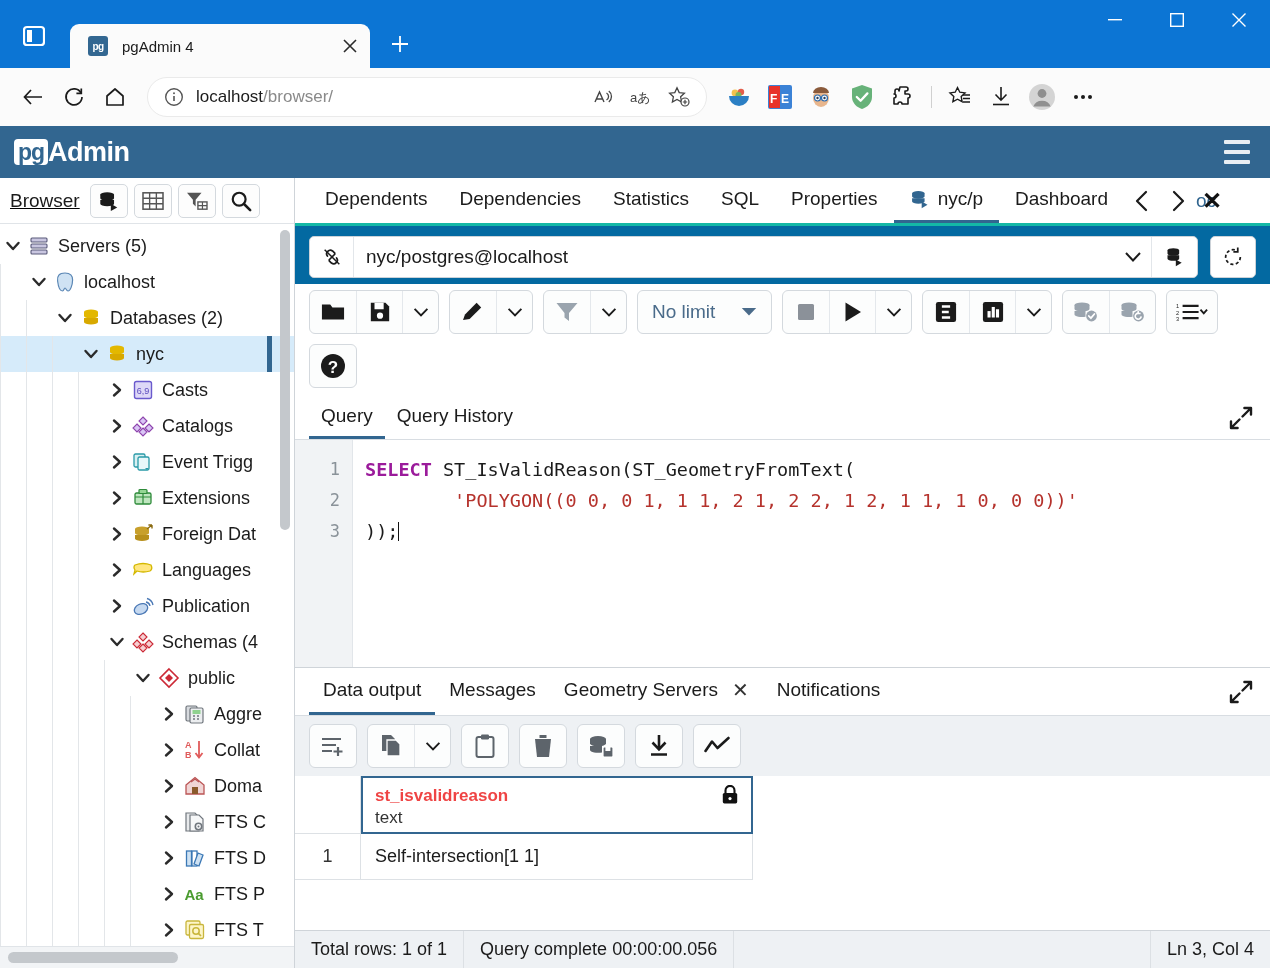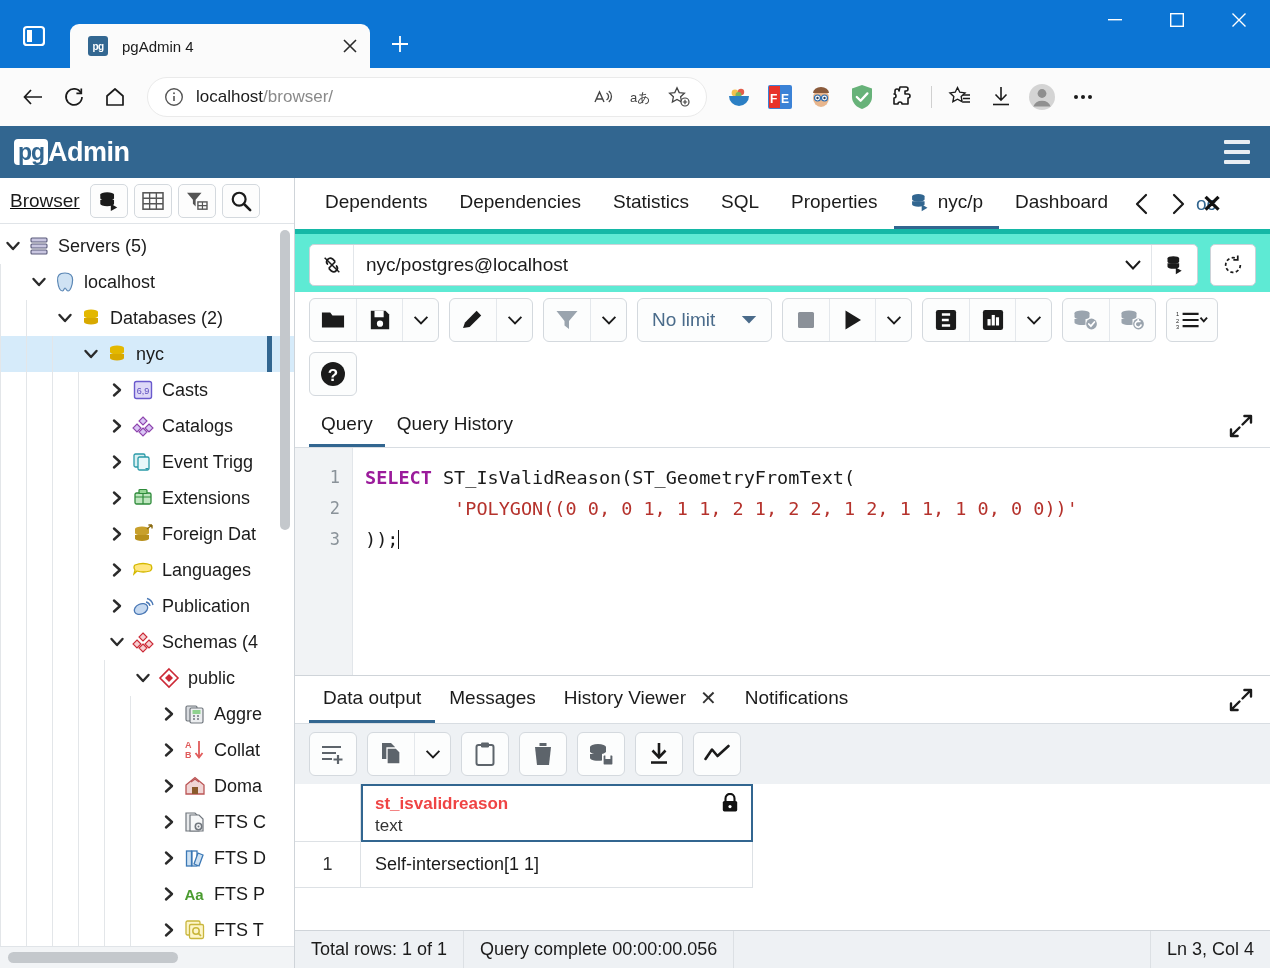--- a/index.html
+++ b/index.html
@@ -123,42 +123,42 @@
   .v-scroll {
     position: absolute; right: 4px; top: 6px; width: 10px; height: 300px;
     background: #c4c8cc; border-radius: 5px;
   }
   .h-scroll-wrap { height: 22px; background: #f2f4f6; border-top: 1px solid #e0e4e8; padding: 5px 8px; }
   .h-scroll { width: 170px; height: 11px; background: #c4c8cc; border-radius: 6px; }
 
   
   .right-panel { flex: 1; display: flex; flex-direction: column; min-width: 0; background:#fff; }
   .obj-tabs {
-    height: 56px; display: flex; align-items: stretch; border-bottom: 5px solid #14b8a6;
+    height: 48px; display: flex; align-items: stretch; border-bottom: 3px solid #14b8a6;
     padding-left: 14px; background: #ffffff; position: relative;
   }
   .obj-tab {
     display: flex; align-items: center; padding: 0 16px; font-size: 19px;
     color: #1b1b1b; white-space: nowrap; border-bottom: 3px solid transparent;
   }
   .obj-tab.active { border-bottom-color: #326690; }
   .obj-tab .db-ic { margin-right: 8px; display: flex; }
   .tab-nav {
     display: flex; align-items: center; color: #1b1b1b; font-size: 22px; flex: 0 0 auto;
   }
   .tab-nav .arrow { width: 36px; display:flex; align-items:center; justify-content:center; }
   .obj-tab-close { position: relative; display: flex; align-items: center; padding-right: 6px; }
   .obj-tab-close .ghost { color: #326690; font-size: 19px; }
   .obj-tab-close .xmark {
     position: absolute; left: 6px; top: 50%; transform: translateY(-50%);
     font-size: 24px; font-weight: bold; color: #111;
   }
 
   
-  .conn-row { display: flex; align-items: center; padding: 10px 14px 6px; gap: 12px; background:#5eead4; }
+  .conn-row { display: flex; align-items: center; padding: 10px 14px 6px; gap: 12px; background:#0369a1; }
   .conn-box {
     flex: 1; height: 42px; border: 1px solid #ccd2d8; border-radius: 5px;
     display: flex; align-items: center; background: #ffffff; overflow: hidden;
   }
   .conn-pin { width: 44px; display: flex; align-items: center; justify-content: center; border-right: 1px solid #e2e6ea; height: 100%; }
   .conn-text { flex: 1; font-size: 19px; color: #1b1b1b; padding-left: 12px; }
   .conn-caret { width: 36px; display: flex; align-items: center; justify-content: center; }
   .conn-db { width: 46px; display: flex; align-items: center; justify-content: center; border-left: 1px solid #e2e6ea; height: 100%; }
   .conn-reset {
     width: 46px; height: 42px; border: 1px solid #ccd2d8; border-radius: 5px;
@@ -1160,21 +1160,21 @@
     </div>
 
     <div class="out-tabs" id="outTabs">
       <div class="out-tab active">
           <span>Data output</span>
         </div>
         <div class="out-tab">
           <span>Messages</span>
         </div>
         <div class="out-tab">
-          <span>History Viewer</span>
+          <span>Geometry Servers</span>
           <span class="out-x">✕</span>
         </div>
         <div class="out-tab">
           <span>Notifications</span>
         </div>
         <div class="expand-btn">
         <svg width="24" height="24" viewBox="0 0 24 24">
             <path d="M22 2 L13.5 10.5 M22 2 V8.6 M22 2 H15.4" fill="none" stroke="#1b1b1b" stroke-width="2.4" stroke-linecap="round"></path>
             <path d="M2 22 L10.5 13.5 M2 22 V15.4 M2 22 H8.6" fill="none" stroke="#1b1b1b" stroke-width="2.4" stroke-linecap="round"></path>
           </svg>

